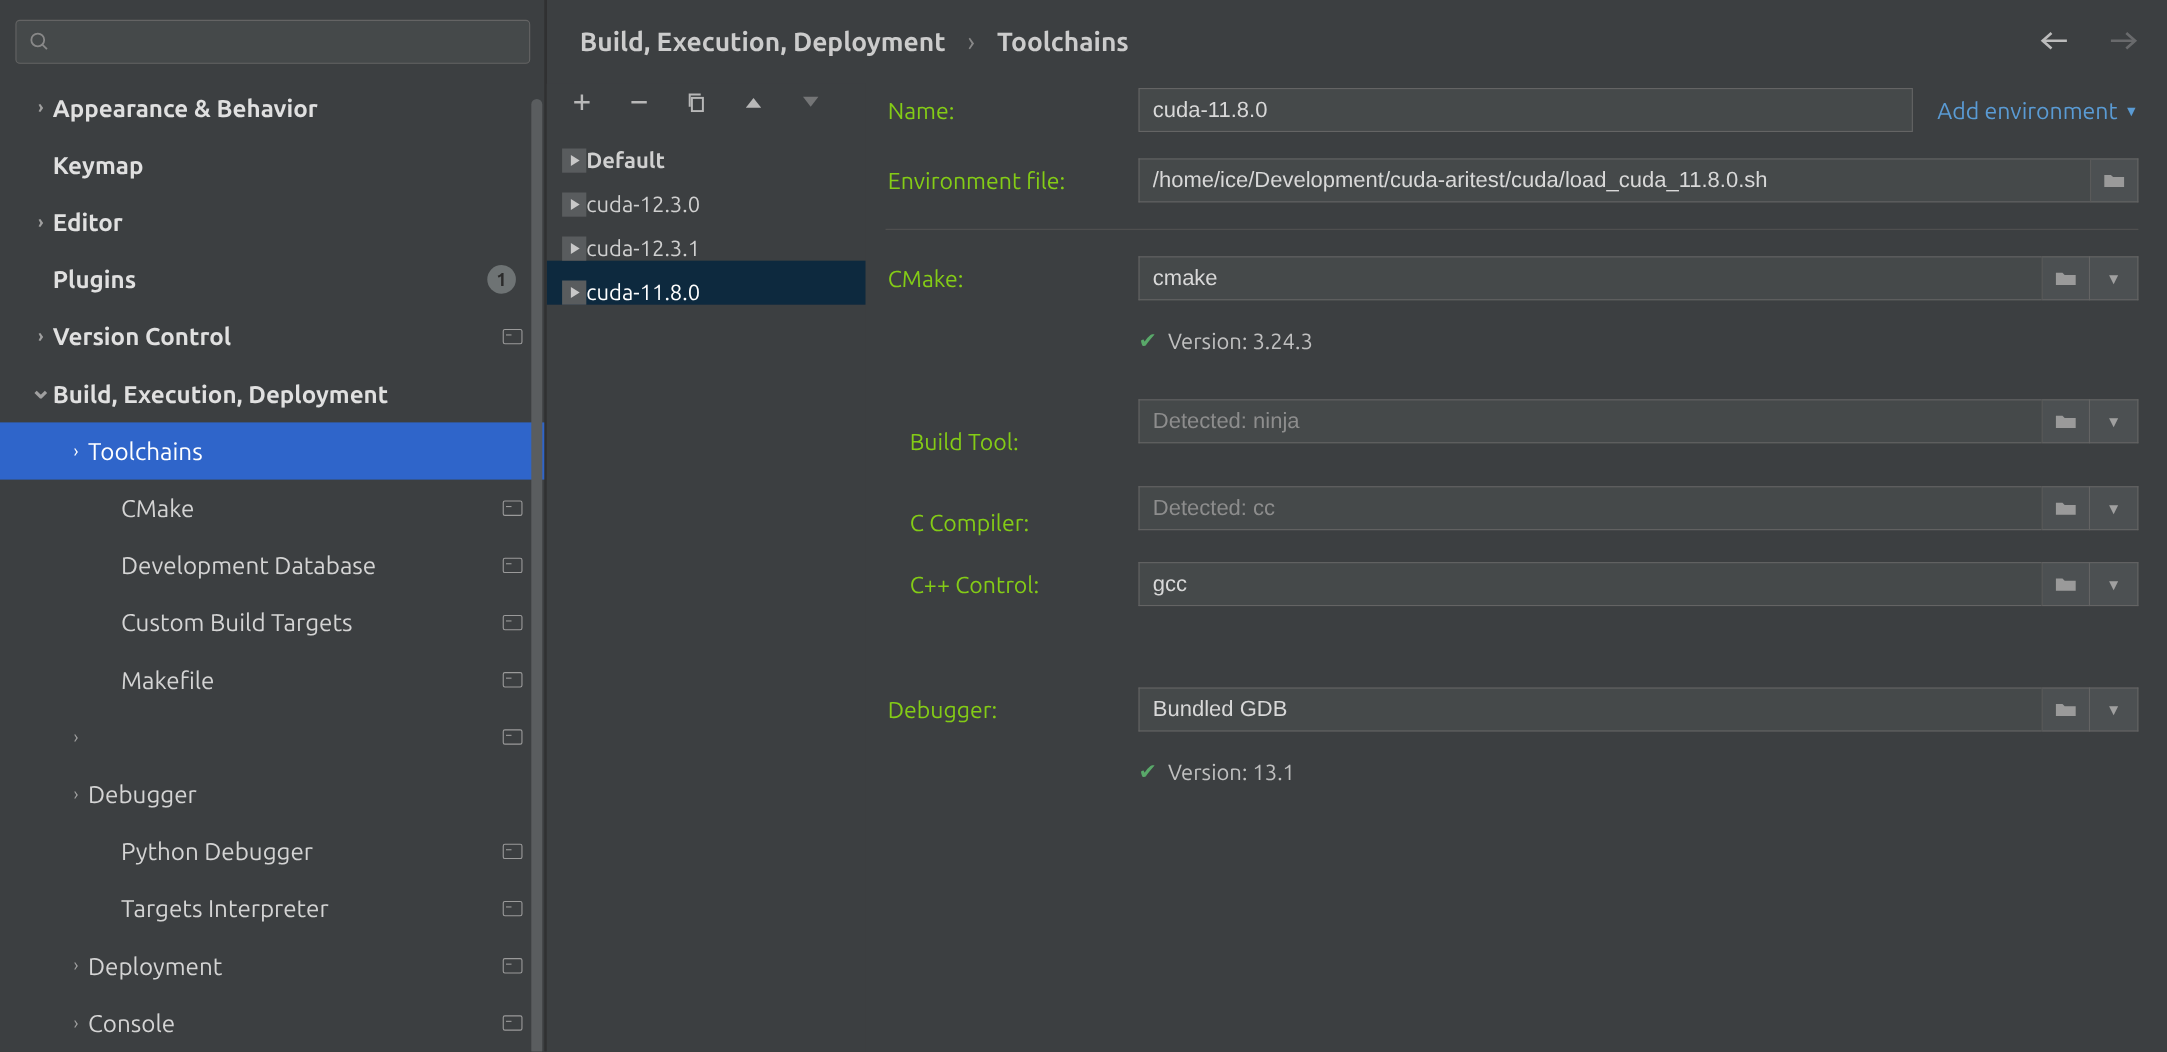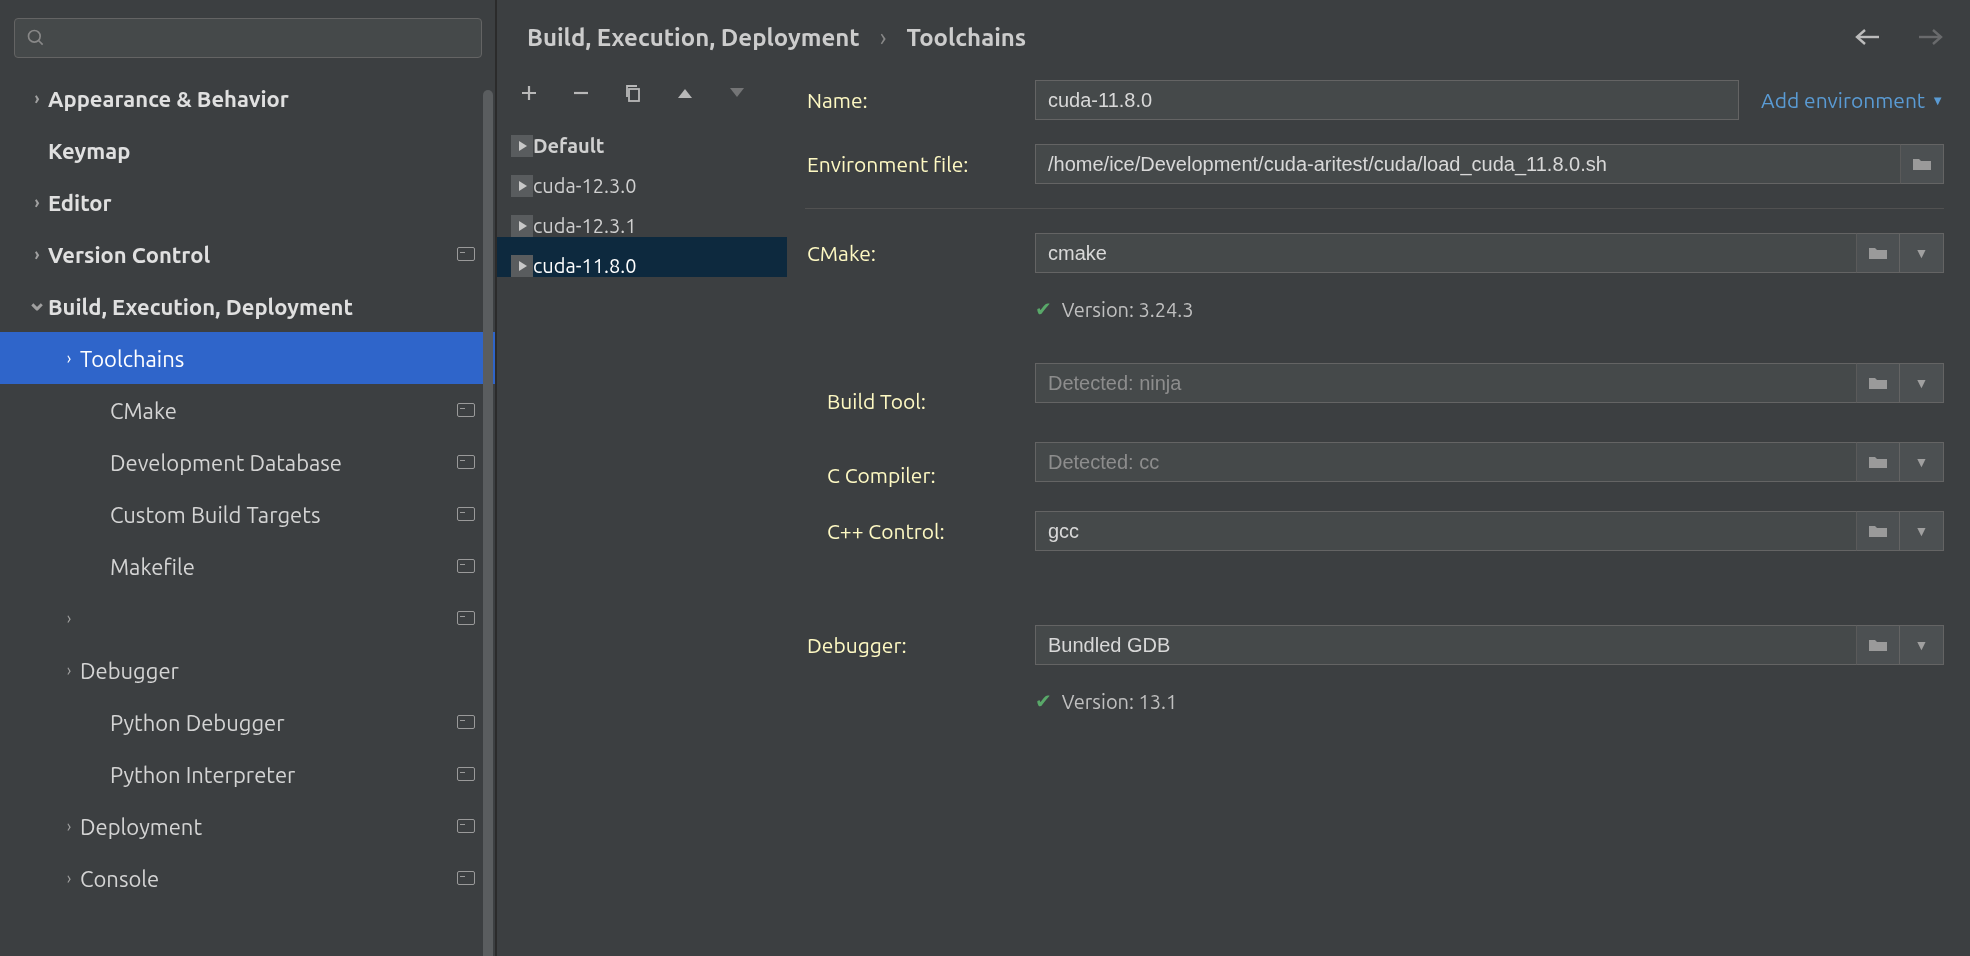--- a/index.html
+++ b/index.html
@@ -186,21 +186,21 @@
 .nav-arrow.disabled { opacity: 0.35; cursor: default; }
 .form {
   display: grid;
   grid-template-columns: 226px 1fr auto;
   column-gap: 4px;
   row-gap: 24px;
   align-items: center;
   padding-top: 4px;
 }
 .form-label {
-  color: #fef9c3;
+  color: #84cc16;
   font-size: 21px;
   padding-left: 2px;
 }
 .field {
   display: flex;
   align-items: center;
 }
 .text-input {
   flex: 1;
   height: 40px;
@@ -289,20 +289,25 @@
         </div>
         <div class="tree-row bold">
           <span class="chev"></span>
           <span class="label">Keymap</span>
         </div>
         <div class="tree-row bold">
           <span class="chev">›</span>
           <span class="label">Editor</span>
         </div>
         <div class="tree-row bold">
+          <span class="chev"></span>
+          <span class="label">Plugins</span>
+          <span class="badge">1</span>
+        </div>
+        <div class="tree-row bold">
           <span class="chev">›</span>
           <span class="label">Version Control</span>
           <span class="project-icon"></span>
         </div>
         <div class="tree-row bold">
           <span class="chev" style="font-size: 24px; margin-top: -8px;">⌄</span>
           <span class="label">Build, Execution, Deployment</span>
         </div>
         <div class="tree-row indent1 sel">
           <span class="chev">›</span>
@@ -336,21 +341,21 @@
           <span class="chev">›</span>
           <span class="label">Debugger</span>
         </div>
         <div class="tree-row indent2">
           <span class="chev"></span>
           <span class="label">Python Debugger</span>
           <span class="project-icon"></span>
         </div>
         <div class="tree-row indent2">
           <span class="chev"></span>
-          <span class="label">Python Interpreter</span>
+          <span class="label">Targets Interpreter</span>
           <span class="project-icon"></span>
         </div>
         <div class="tree-row indent1">
           <span class="chev">›</span>
           <span class="label">Deployment</span>
           <span class="project-icon"></span>
         </div>
         <div class="tree-row indent1">
           <span class="chev">›</span>
           <span class="label">Console</span>

